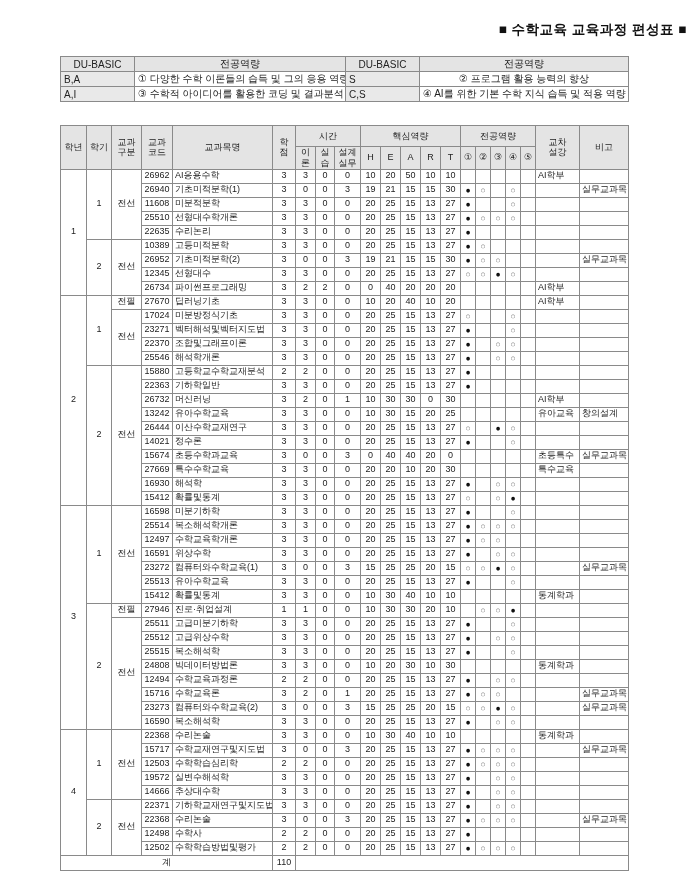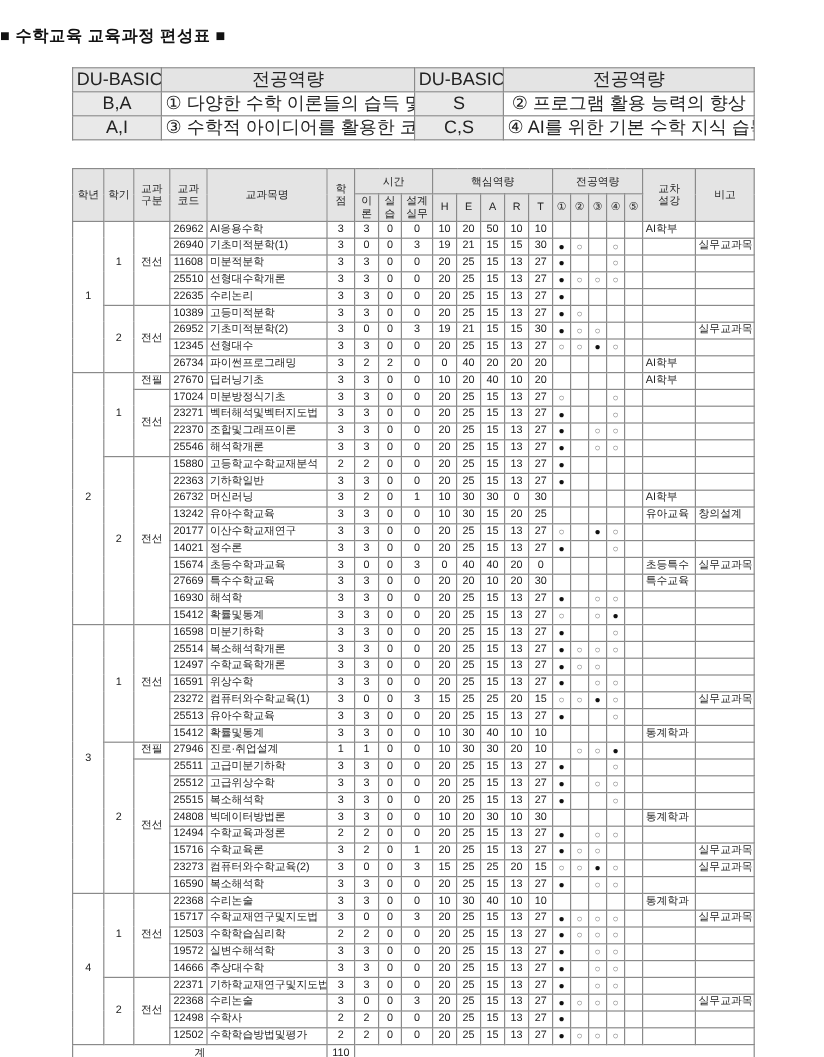--- a/index.html
+++ b/index.html
@@ -1,24 +1,24 @@
 <!DOCTYPE html>
 <html><head>
 <meta charset="utf-8">
 <style>
   html,body{margin:0;padding:0;background:#ffffff;}
   body{width:687px;height:881px;font-family:"Liberation Sans","DejaVu Sans",sans-serif;color:#222;}
   .page{position:relative;width:687px;height:881px;overflow:hidden;}
-  .title{padding-top:21px;text-align:left;font-weight:bold;font-size:13.5px;letter-spacing:.5px;color:#111;}
+  .title{padding-top:21px;text-align:right;font-weight:bold;font-size:13.5px;letter-spacing:.5px;color:#111;}
   table{border-collapse:collapse;table-layout:fixed;}
   
-  .du{margin:17px 0 0 60px;width:568px;font-size:15px;}
+  .du{margin:17px 0 0 60px;width:568px;font-size:10px;}
   .du th,.du td{border:1px solid #8a8a8a;height:14px;padding:0 3px;font-weight:normal;overflow:hidden;white-space:nowrap;}
   .du th{background:#e4e4e4;text-align:center;}
-  .du .key{background:#e9e9e9;text-align:center;margin-left:10px;}
+  .du .key{background:#e9e9e9;margin-left:10px;}
   .du .desc{text-align:center;}
   
   .main{margin:23px 0 0 60px;width:568px;font-size:9px;}
   .main th,.main td{border:1px solid #8a8a8a;padding:0;text-align:center;overflow:hidden;}
   .main th{background:#e4e4e4;font-weight:normal;white-space:pre-line;line-height:1.2;}
   .main thead tr:first-child th{height:20px;}
   .main thead tr:last-child th{height:21px;}
   .main td{height:13px;line-height:1.05;white-space:nowrap;}
   .main td.al{text-align:left;padding-left:2px;}
   .main td.mkf{color:#111;font-size:8.5px;}
@@ -488,21 +488,21 @@
           <td>25</td>
           <td></td>
           <td></td>
           <td></td>
           <td></td>
           <td></td>
           <td class="al">유아교육</td>
           <td class="al">창의설계</td>
         </tr>
         <tr>
-          <td>20177</td>
+          <td>26444</td>
           <td class="al">이산수학교재연구</td>
           <td>3</td>
           <td>3</td>
           <td>0</td>
           <td>0</td>
           <td>20</td>
           <td>25</td>
           <td>15</td>
           <td>13</td>
           <td>27</td>

